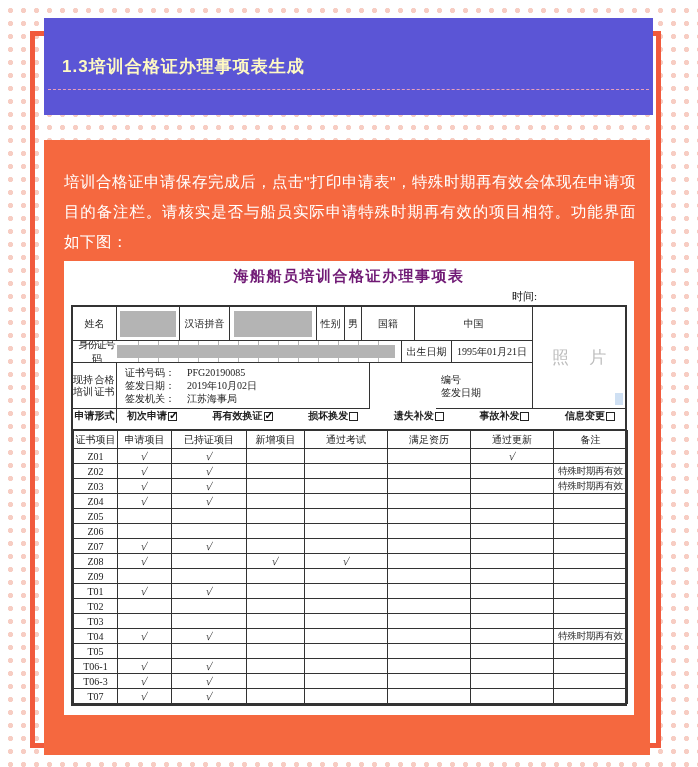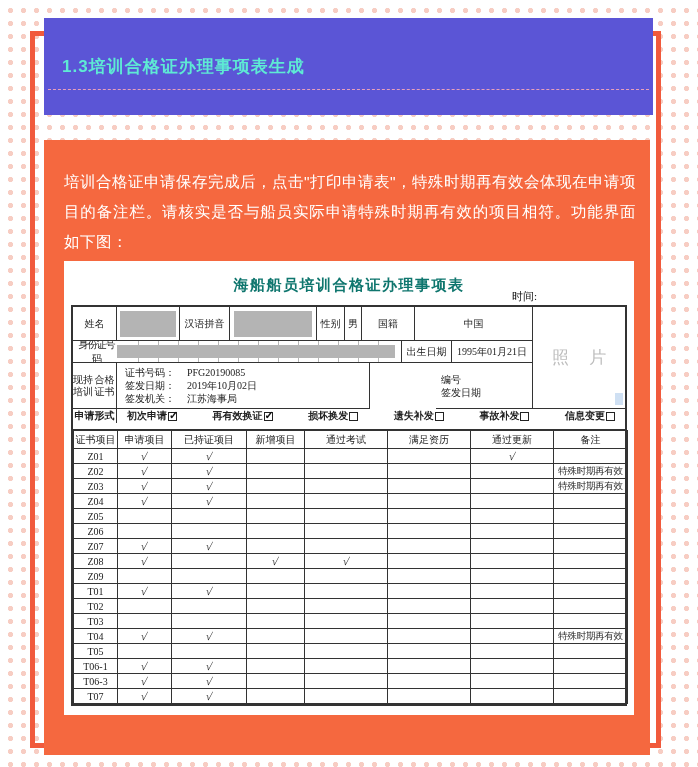--- a/index.html
+++ b/index.html
@@ -25,21 +25,21 @@
   .frame{
     position:absolute;left:30px;top:31px;width:631px;height:717px;
     border:5px solid var(--frame);z-index:1;
   }
   .title-box{
     position:absolute;left:44px;top:18px;width:609px;height:97px;
     background:var(--purple);z-index:2;
   }
   .title-box h1{
     position:absolute;left:18px;top:37px;
-    color:#5eead4;font-size:17px;font-weight:bold;letter-spacing:1px;
+    color:#fef9c3;font-size:17px;font-weight:bold;letter-spacing:1px;
     font-family:"Liberation Sans",sans-serif;
   }
   .title-dash{
     position:absolute;left:4px;right:4px;bottom:25px;height:0;
     border-top:1px dashed #e9a0bb;
   }
   .content-box{
     position:absolute;left:44px;top:140px;width:606px;height:615px;
     background:var(--orange);z-index:2;
   }
@@ -48,22 +48,22 @@
     color:#fff;font-size:15.5px;line-height:30px;letter-spacing:0.5px;
     text-align:justify;
   }
   .panel{
     position:relative;margin:4px 0 0 20px;width:570px;height:454px;
     background:#fff;overflow:hidden;
     color:#222;
     font-family:"Liberation Serif","DejaVu Serif",serif;
   }
   .form-title{
-    text-align:center;margin-top:15px;font-size:15px;font-weight:bold;
-    letter-spacing:1.5px;color:#0f766e;
+    text-align:center;margin-top:6px;font-size:15px;font-weight:bold;
+    letter-spacing:1.5px;color:#701a75;
   }
   .time-label{
     position:absolute;left:448px;top:28px;font-size:11px;color:#111;
   }
   .sheet{
     position:absolute;left:7px;top:44px;width:556px;
     border:2px solid var(--line);background:#fff;
   }
   
   .info-grid{

